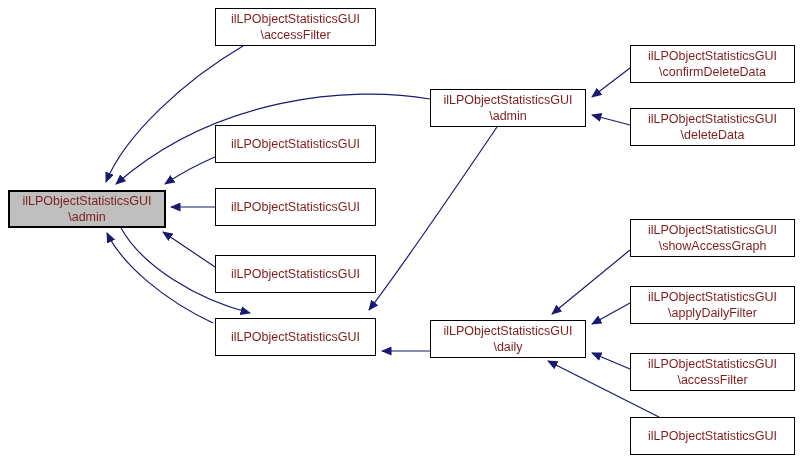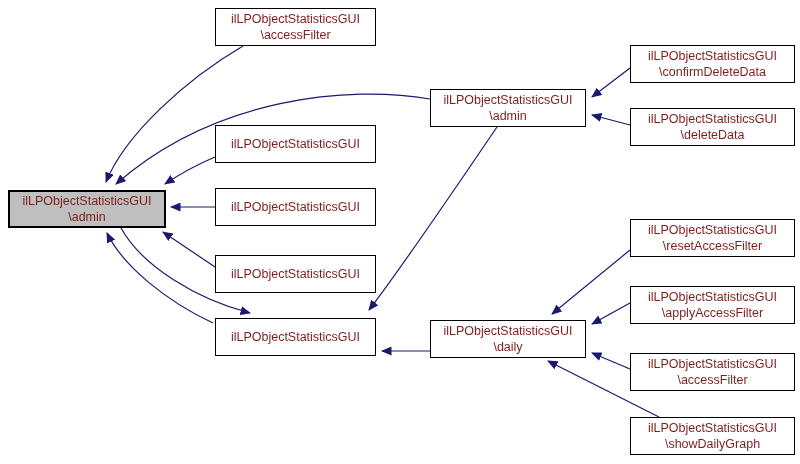--- a/index.html
+++ b/index.html
@@ -91,27 +91,26 @@
     <div class="node" style="left: 630px; top: 45px; width: 165px; height: 38px;">
       <span>ilLPObjectStatisticsGUI</span>
       <span>\confirmDeleteData</span>
     </div>
     <div class="node" style="left: 630px; top: 108px; width: 165px; height: 38px;">
       <span>ilLPObjectStatisticsGUI</span>
       <span>\deleteData</span>
     </div>
     <div class="node" style="left: 630px; top: 219px; width: 165px; height: 38px;">
       <span>ilLPObjectStatisticsGUI</span>
-      <span>\resetAccessFilter</span>
+      <span>\showAccessGraph</span>
     </div>
     <div class="node" style="left: 630px; top: 286px; width: 165px; height: 38px;">
       <span>ilLPObjectStatisticsGUI</span>
-      <span>\applyAccessFilter</span>
+      <span>\applyDailyFilter</span>
     </div>
     <div class="node" style="left: 630px; top: 353px; width: 165px; height: 38px;">
       <span>ilLPObjectStatisticsGUI</span>
       <span>\accessFilter</span>
     </div>
     <div class="node" style="left: 630px; top: 417px; width: 165px; height: 38px;">
       <span>ilLPObjectStatisticsGUI</span>
-      <span>\showDailyGraph</span>
     </div>
   </div>
 
 </body></html>

